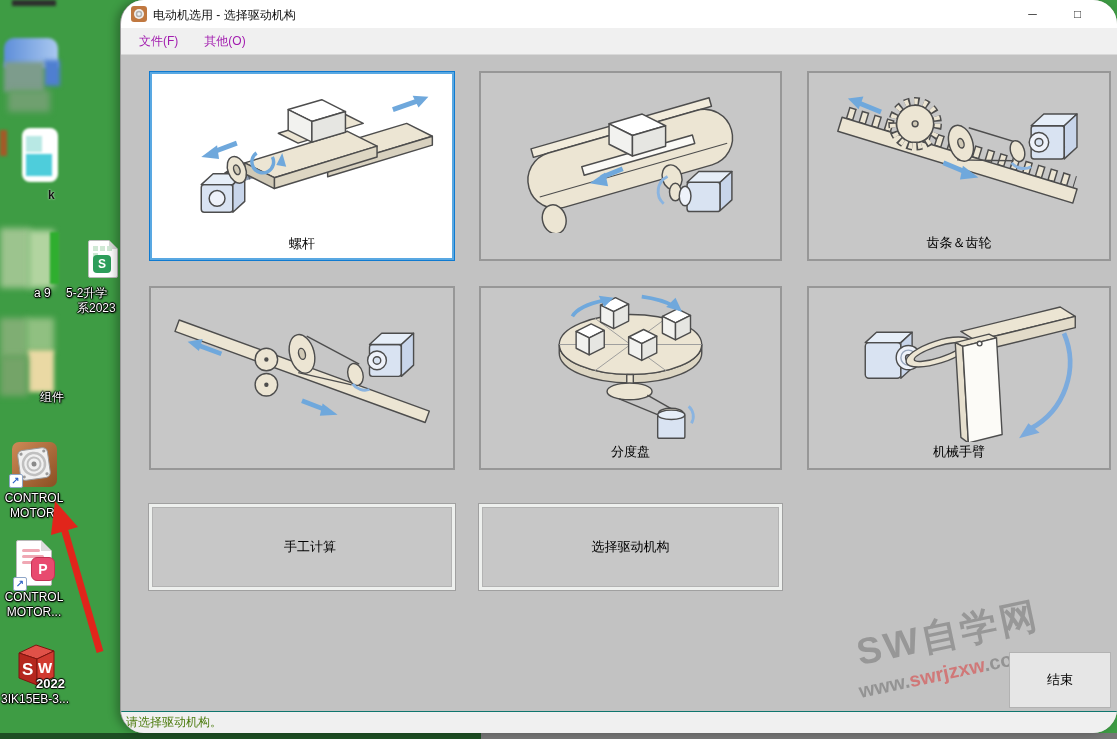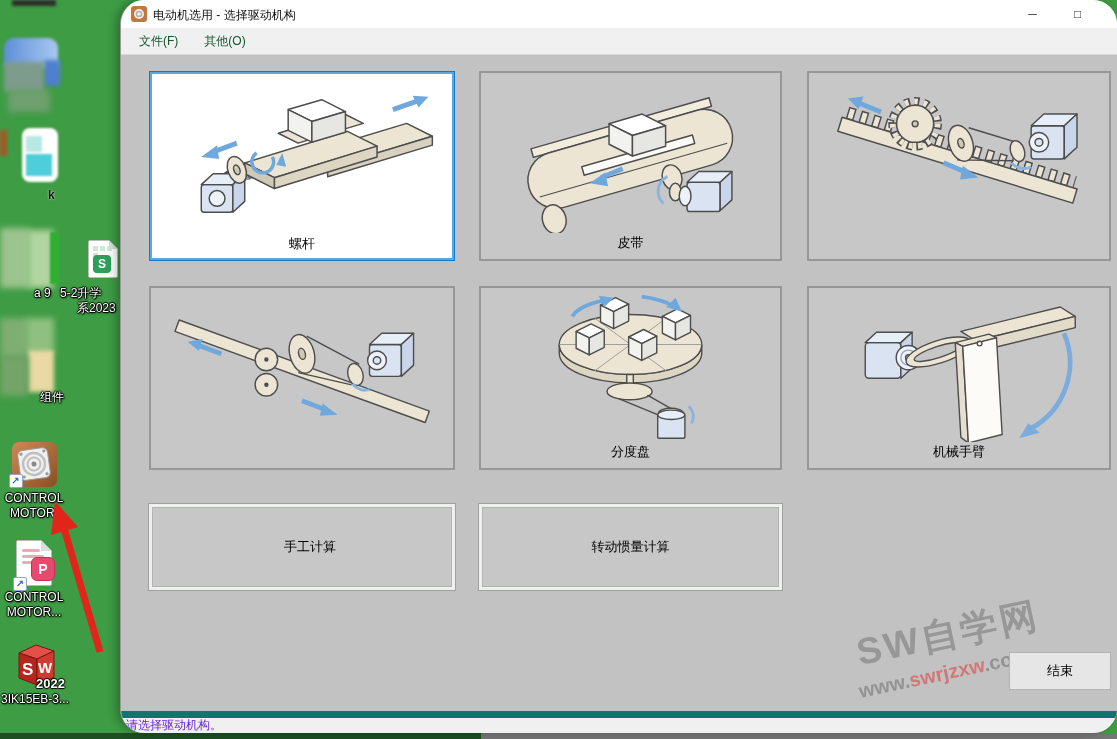--- a/index.html
+++ b/index.html
@@ -43,43 +43,43 @@
   .window { position:absolute; left:120px; top:0; width:997px; height:733px; background:#c2c2c2;
     border-left:1px solid #9a9a9a; box-shadow:-4px 0 8px rgba(0,0,0,.28); overflow:hidden;border-radius:24px; }
   .titlebar { position:absolute; left:0; top:0; width:100%; height:28px; background:#ffffff; }
   .app-icon { position:absolute; left:10px; top:6px; width:16px; height:16px; }
   .title-text { position:absolute; left:32px; top:7px; font-size:12px; color:#111; }
   .win-controls { position:absolute; right:-28px; top:0; display:flex; }
   .win-btn { width:45px; height:28px; display:flex; align-items:center; justify-content:center;
     font-size:12px; color:#333; cursor:pointer; background:transparent; border:none; }
   .menubar { position:absolute; left:0; top:28px; width:100%; height:27px; background:#f0f0f0;
     display:flex; align-items:center; padding-left:14px; gap:18px; border-bottom:1px solid #d9d9d9; }
-  .menu-item { font-size:12px; color:#14532d; padding:3px 4px; cursor:pointer; }
+  .menu-item { font-size:12px; color:#a21caf; padding:3px 4px; cursor:pointer; }
 
   .client { position:absolute; left:0; top:55px; width:100%; height:656px; background:#c2c2c2; }
 
   .tile { position:absolute; background:#c7c7c7; border:2px solid #979797; cursor:pointer;padding-left:40px; }
   .tile.selected { background:#ffffff; border:1px solid #0f7ad0; box-shadow:inset 0 0 0 2px #59a8e2; }
   .tile-calc { background:#c7c7c7; border:3px solid #eef0ee; outline:1px solid #a0a0a0;
     box-shadow:inset 0 0 0 1px #b3b3b3; display:flex; align-items:center; justify-content:center; }
   .illus { position:absolute; left:0; top:4px; width:100%; height:calc(100% - 30px); }
   .tile-label { position:absolute; bottom:7px; left:0; width:100%; text-align:center; font-size:13px; color:#000; }
   .tile-label-center { font-size:13px; color:#000; }
 
   .watermark { position:absolute; left:735px; top:538px; width:340px; transform:rotate(-12deg); pointer-events:none; }
   .wm-title { font-size:37px; font-weight:bold; letter-spacing:3px; color:rgba(105,105,105,.48); }
   .wm-url { font-size:20px; font-weight:bold; color:rgba(110,110,110,.55); margin-left:-6px; margin-top:1px; }
   .wm-red { color:rgba(217,74,74,.62); }
 
-  .end-button { position:absolute; left:888px; top:597px; width:102px; height:38px; background:#e6e6e6;
+  .end-button { position:absolute; left:888px; top:597px; width:102px; height:56px; background:#e6e6e6;
     border:1px solid #b2b2b2; font-size:13px; color:#000; cursor:pointer;
     display:flex; align-items:center; justify-content:center; }
 
   .statusbar { position:absolute; left:0; top:711px; width:100%; height:22px; background:#f0f0f0;
-    border-top:7px solid #0f766e; display:flex; align-items:center; padding-left:5px; font-size:12px; color:#6d28d9; }
+    border-top:1px solid #0f766e; display:flex; align-items:center; padding-left:5px; font-size:12px; color:#4d7c0f; }
 
   svg { display:block; }
   .s-ill { stroke:#4d4d4d; stroke-width:1.5; stroke-linejoin:round; }
 </style>
 </head>
 <body>
 
 <div class="desktop">
 
   <div class="blob" style="left:12px;top:0;width:44px;height:6px;background:#2e2e2e;filter:blur(1.5px);"></div>
@@ -103,21 +103,21 @@
     <div class="spage">
       <div class="fold"></div>
       <div class="mini-sq" style="left:4px;top:5px;"></div>
       <div class="mini-sq" style="left:11px;top:5px;"></div>
       <div class="mini-sq" style="left:18px;top:5px;"></div>
       <div class="mini-sq" style="left:4px;top:12px;"></div>
       <div class="s-badge">S</div>
     </div>
   </div>
   <div class="dicon-label" style="left:34px;top:286px;">a 9</div>
-  <div class="dicon-label" style="left:60px;top:286px;">5-2升学</div>
+  <div class="dicon-label" style="left:66px;top:286px;">5-2升学</div>
   <div class="dicon-label" style="left:77px;top:301px;">系2023</div>
 
   <div class="blob" style="left:0;top:318px;width:28px;height:40px;background:#7fae73;filter:blur(3px);"></div>
   <div class="blob" style="left:26px;top:318px;width:28px;height:34px;background:#90c081;filter:blur(3px);"></div>
   <div class="blob" style="left:28px;top:350px;width:26px;height:42px;background:#ead9a4;filter:blur(2px);"></div>
   <div class="blob" style="left:0;top:356px;width:28px;height:40px;background:#74a468;filter:blur(3px);"></div>
   <div class="dicon-label" style="left:40px;top:390px;">组件</div>
 
   <div class="dicon" style="left:0;top:442px;">
     <span class="icon-wrap">
@@ -262,21 +262,20 @@
           <polygon points="208,108 220,97 254,97 242,108" fill="#e6eef8"></polygon>
           <polygon points="242,108 254,97 254,126 242,137" fill="#c8d5ea"></polygon>
           <ellipse cx="206" cy="122" rx="6" ry="10" fill="#eef2fa"></ellipse>
         </g>
         <g stroke="#6fa8dc" stroke-width="5" fill="#6fa8dc">
           <line x1="142" y1="94" x2="120" y2="103"></line>
             <polygon points="108,109 124,98 127,112" stroke="none"></polygon>
           <path d="M188,102 a17,17 0 0 0 -4,28" fill="none" stroke-width="3" stroke="#8ab4e0"></path>
         </g>
       </svg>
-      <div class="tile-label">皮带</div>
     </div>
 
     <div class="tile" style="left:686px;top:16px;width:304px;height:190px;">
       <svg class="illus" viewBox="0 0 300 160" preserveAspectRatio="xMidYMid meet">
         <g class="s-ill" fill="#ece5d3">
           <g transform="rotate(17 150 80)">
             <line x1="28" y1="72" x2="272" y2="72" stroke="#4d4d4d" stroke-width="13" stroke-dasharray="8 5.5" fill="none"></line>
             <line x1="29.5" y1="72" x2="272" y2="72" stroke="#ece5d3" stroke-width="10" stroke-dasharray="5 8.5" fill="none"></line>
             <rect x="24" y="78" width="252" height="15"></rect>
           </g>
@@ -296,20 +295,21 @@
           <circle cx="232" cy="67" r="4" fill="#d9e3f2"></circle>
         </g>
         <g stroke="#6fa8dc" stroke-width="5" fill="#6fa8dc">
           <line x1="70" y1="36" x2="48" y2="27"></line>
             <polygon points="36,22 52,20 47,33" stroke="none"></polygon>
           <line x1="134" y1="88" x2="158" y2="98"></line>
             <polygon points="170,103 154,91 151,105" stroke="none"></polygon>
           <path d="M224,92 a16,16 0 0 1 -20,-4" fill="none" stroke-width="3" stroke="#8ab4e0"></path>
         </g>
       </svg>
+      <div class="tile-label">齿条＆齿轮</div>
     </div>
 
     <div class="tile" style="left:28px;top:231px;width:306px;height:184px;">
       <svg class="illus" viewBox="0 0 300 160" preserveAspectRatio="xMidYMid meet">
         <g class="s-ill" fill="#ece5d3">
           <g transform="rotate(20 150 85)">
             <rect x="8" y="78" width="284" height="13"></rect>
           </g>
           <circle cx="112" cy="72" r="12"></circle>
             <circle cx="112" cy="72" r="1.6" fill="#4d4d4d"></circle>
@@ -411,21 +411,21 @@
         </g>
       </svg>
       <div class="tile-label">机械手臂</div>
     </div>
 
     <div class="tile-calc" style="position:absolute;left:28px;top:449px;width:306px;height:86px;padding-left:16px;">
       <span class="tile-label-center">手工计算</span>
     </div>
 
     <div class="tile-calc" style="position:absolute;left:358px;top:449px;width:303px;height:86px;">
-      <span class="tile-label-center">转动惯量计算</span>
+      <span class="tile-label-center">选择驱动机构</span>
     </div>
 
     <div class="watermark">
       <div class="wm-title">SW自学网</div>
       <div class="wm-url">
         <span>www.</span><span class="wm-red">swrjzxw</span><span>.com</span>
       </div>
     </div>
 
     <button class="end-button">结束</button>

